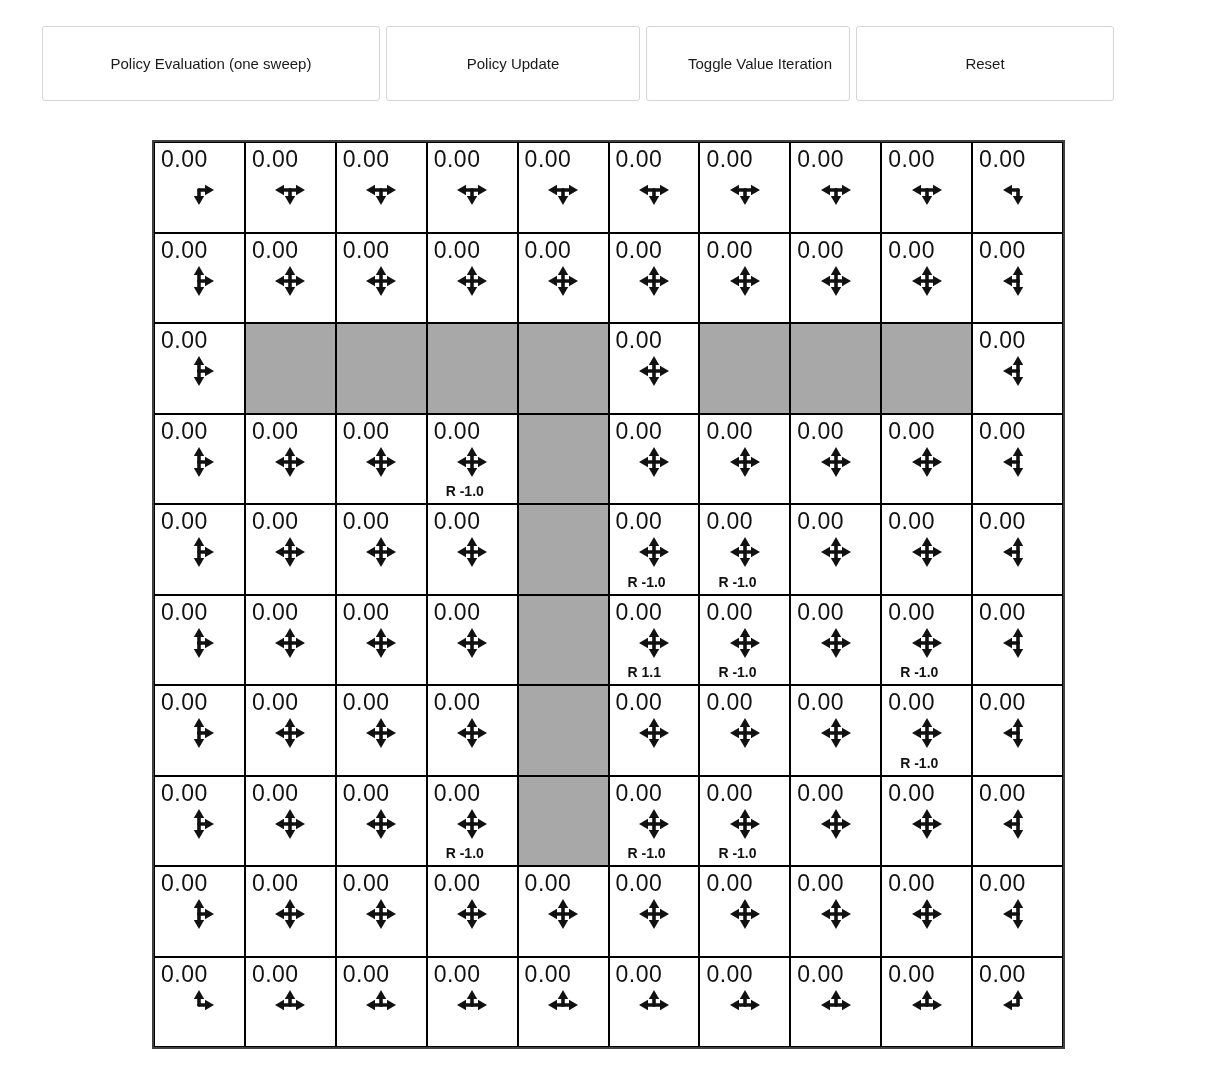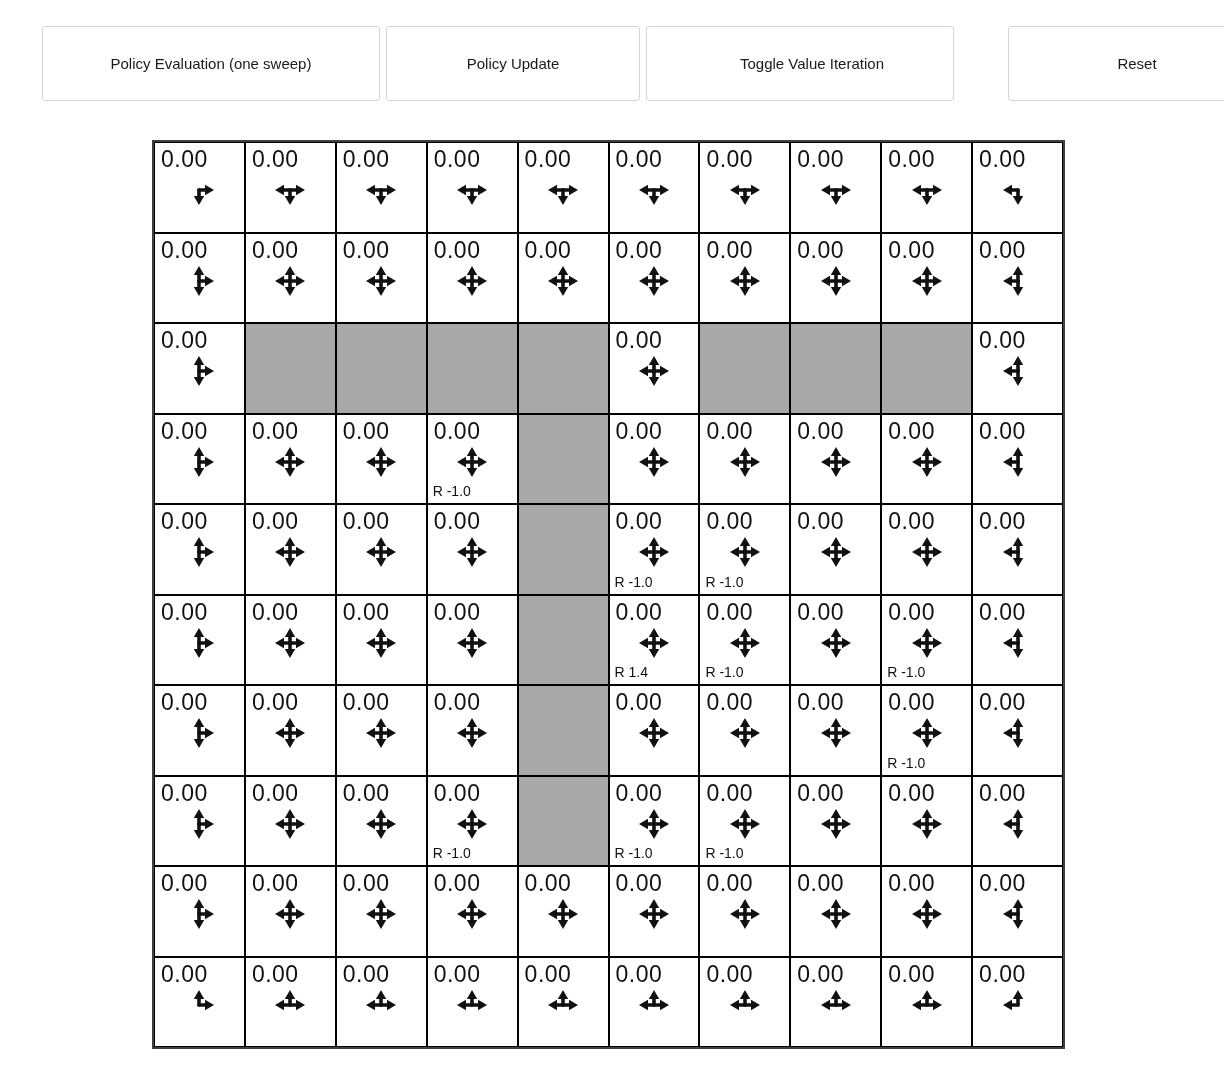--- a/index.html
+++ b/index.html
@@ -24,22 +24,22 @@
     font-family: "Liberation Sans", sans-serif;
     font-size: 15px;
     color: #1a1a1a;
     display: flex;
     align-items: center;
     justify-content: center;
     cursor: pointer;
   }
   .btn.b0 { width: 338px; }
   .btn.b1 { width: 254px; }
-  .btn.b2 { width: 308px; padding-left: 24px; }
-  .btn.b3 { width: 258px; margin-left: 48px; }
+  .btn.b2 { width: 204px; padding-left: 24px; }
+  .btn.b3 { width: 258px; }
   .gridworld {
     position: absolute;
     left: 152px; top: 140px;
     width: 913px; height: 909px;
     border: 2px solid #404040;
     display: grid;
     grid-template-columns: repeat(10, 1fr);
     grid-template-rows: repeat(10, 1fr);
     background: #ffffff;
   }
@@ -57,23 +57,24 @@
     color: #111111;
     letter-spacing: 0.5px;
   }
   .arrows {
     position: absolute;
     left: 50%; top: 27px;
     transform: translateX(-50%);
   }
   .rew {
     position: absolute;
-    bottom: 4px; left: 5px;
+    bottom: 4px; left: 18px;
     font-size: 14px;
     color: #111111;
+    font-weight: bold;
   }
 </style>
 </head>
 <body>
 
 <div class="toolbar">
   <button class="btn b0">Policy Evaluation (one sweep)</button>
   <button class="btn b1">Policy Update</button>
   <button class="btn b2">Toggle Value Iteration</button>
   <button class="btn b3">Reset</button>
@@ -641,21 +642,21 @@
       <svg viewBox="0 0 40 40" width="40" height="40" class="arrows">
         <line x1="20" y1="20" x2="20" y2="14" stroke="#111111" stroke-width="3.6" stroke-linecap="round"></line>
         <polygon points="20,5 25.2,14 14.8,14" fill="#111111"></polygon>
         <line x1="20" y1="20" x2="20" y2="26" stroke="#111111" stroke-width="3.6" stroke-linecap="round"></line>
         <polygon points="20,35 14.8,26 25.2,26" fill="#111111"></polygon>
         <line x1="20" y1="20" x2="14" y2="20" stroke="#111111" stroke-width="3.6" stroke-linecap="round"></line>
         <polygon points="5,20 14,14.8 14,25.2" fill="#111111"></polygon>
         <line x1="20" y1="20" x2="26" y2="20" stroke="#111111" stroke-width="3.6" stroke-linecap="round"></line>
         <polygon points="35,20 26,25.2 26,14.8" fill="#111111"></polygon>
       </svg>
-      <div class="rew">R 1.4</div>
+      <div class="rew">R 1.1</div>
     </div>
     <div class="cell">
       <div class="val">0.00</div>
       <svg viewBox="0 0 40 40" width="40" height="40" class="arrows">
         <line x1="20" y1="20" x2="20" y2="14" stroke="#111111" stroke-width="3.6" stroke-linecap="round"></line>
         <polygon points="20,5 25.2,14 14.8,14" fill="#111111"></polygon>
         <line x1="20" y1="20" x2="20" y2="26" stroke="#111111" stroke-width="3.6" stroke-linecap="round"></line>
         <polygon points="20,35 14.8,26 25.2,26" fill="#111111"></polygon>
         <line x1="20" y1="20" x2="14" y2="20" stroke="#111111" stroke-width="3.6" stroke-linecap="round"></line>
         <polygon points="5,20 14,14.8 14,25.2" fill="#111111"></polygon>

